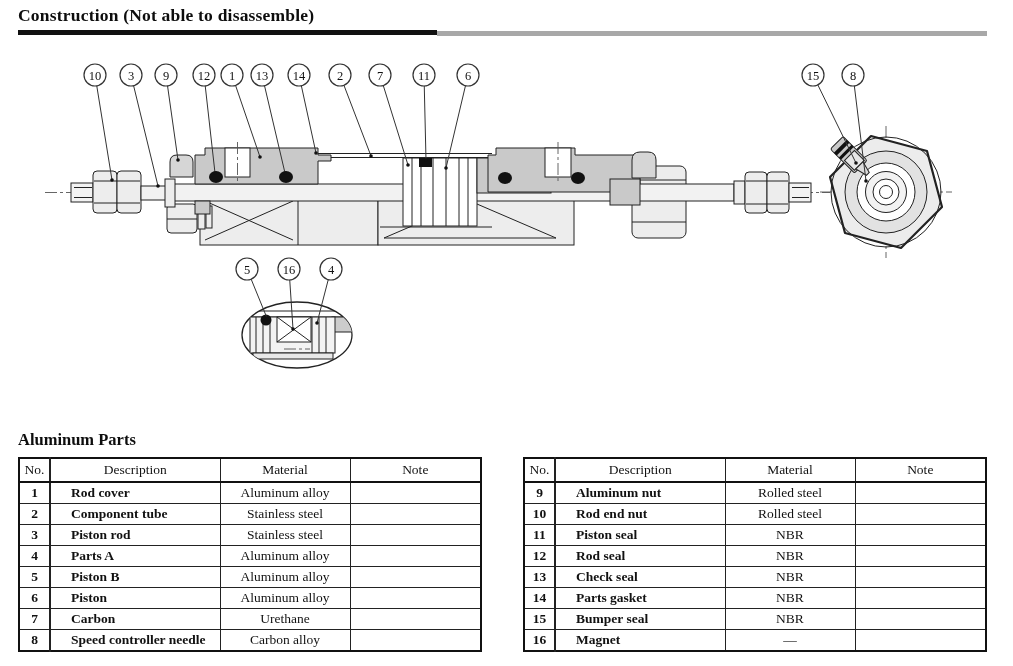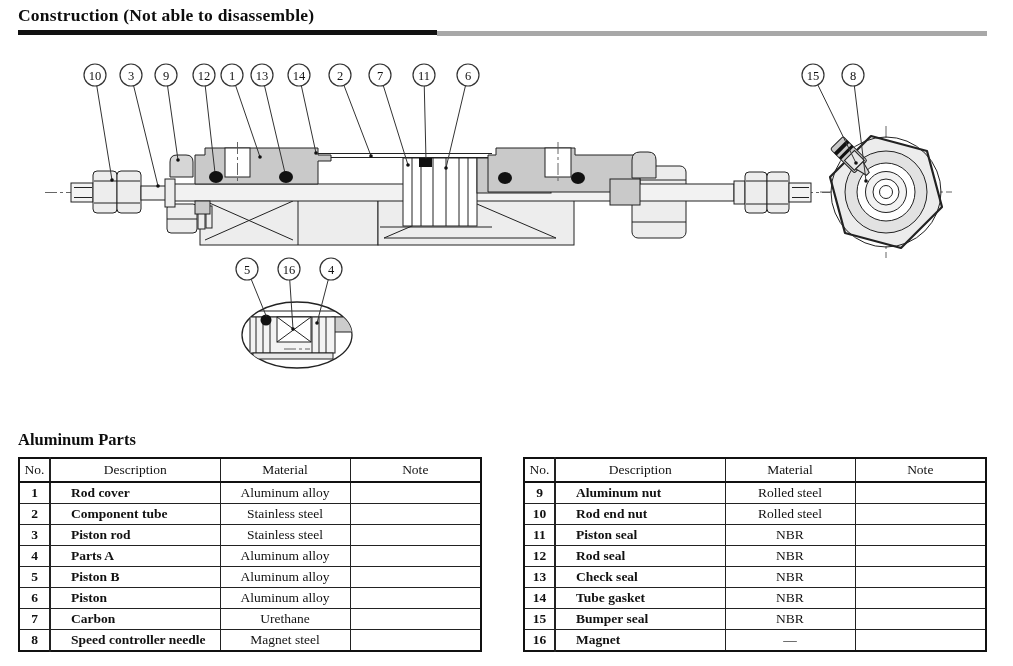--- a/index.html
+++ b/index.html
@@ -342,21 +342,21 @@
         </tr>
         <tr>
           <td class="no">7</td>
           <td class="desc">Carbon</td>
           <td class="mat">Urethane</td>
           <td class="note"></td>
         </tr>
         <tr>
           <td class="no">8</td>
           <td class="desc">Speed controller needle</td>
-          <td class="mat">Magnet steel</td>
+          <td class="mat">Carbon alloy</td>
           <td class="note"></td>
         </tr>
       </tbody>
   </table>
 
   <table class="parts-table right">
     <colgroup>
         <col style="width:31px">
         <col style="width:170px">
         <col style="width:130px">
@@ -396,21 +396,21 @@
           <td class="note"></td>
         </tr>
         <tr>
           <td class="no">13</td>
           <td class="desc">Check seal</td>
           <td class="mat">NBR</td>
           <td class="note"></td>
         </tr>
         <tr>
           <td class="no">14</td>
-          <td class="desc">Tube gasket</td>
+          <td class="desc">Parts gasket</td>
           <td class="mat">NBR</td>
           <td class="note"></td>
         </tr>
         <tr>
           <td class="no">15</td>
           <td class="desc">Bumper seal</td>
           <td class="mat">NBR</td>
           <td class="note"></td>
         </tr>
         <tr>

